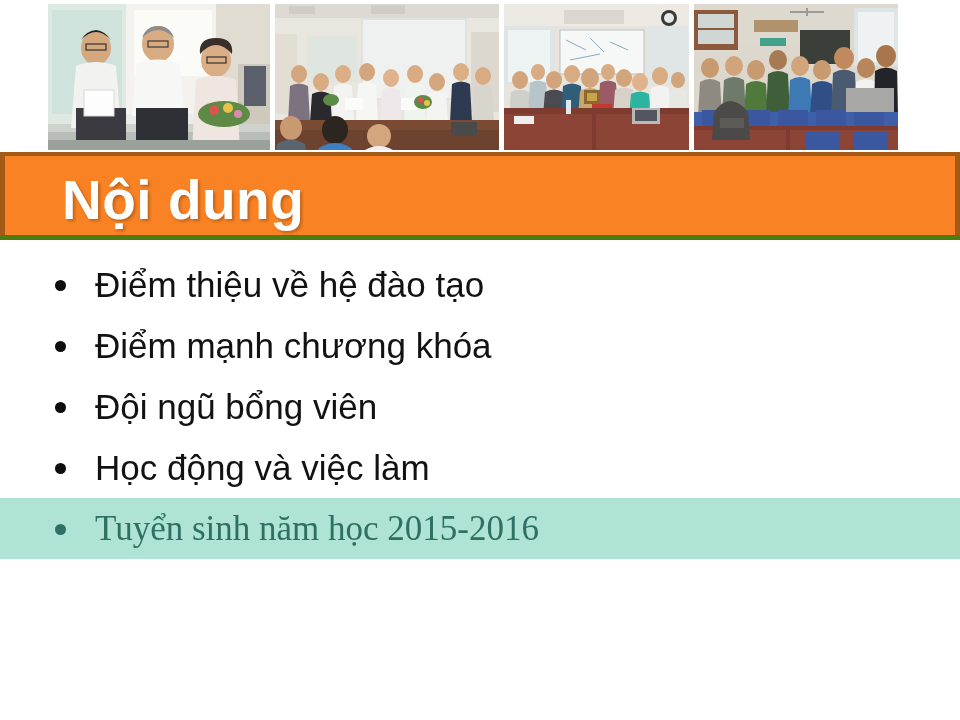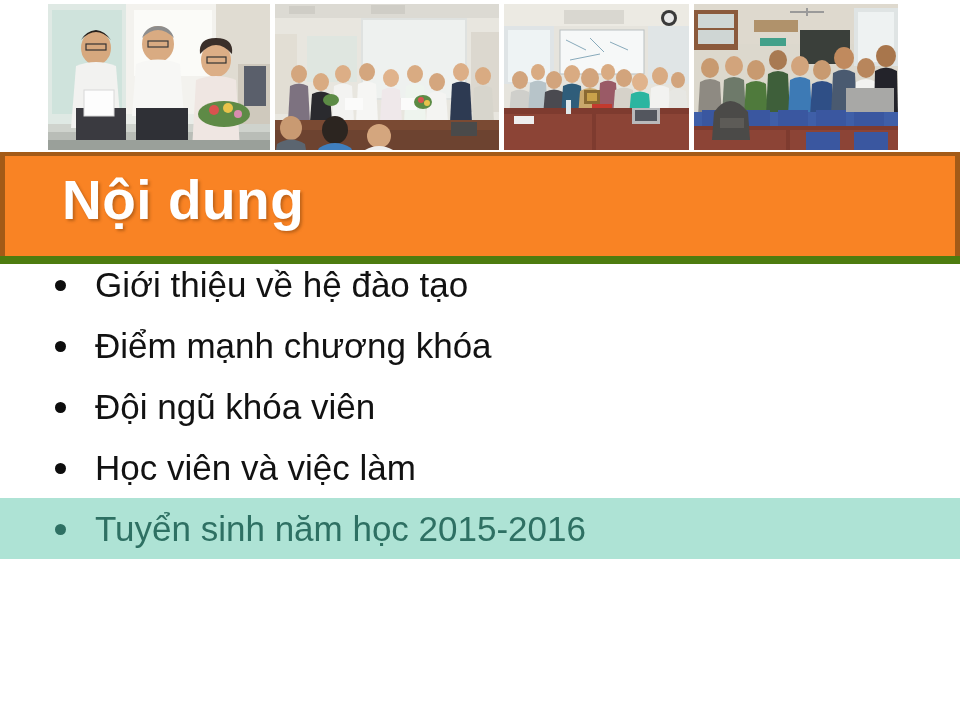--- a/index.html
+++ b/index.html
@@ -37,24 +37,24 @@
   .photo.p3 { width: 185px; }
   .photo.p4 { width: 204px; }
   .photo svg { display: block; width: 100%; height: 100%; }
 
   
   #title-bar {
     position: absolute;
     left: 0;
     top: 152px;
     width: 960px;
-    height: 112px;
+    height: 88px;
     background: #F98324;
     border-top: 4px solid #A35A17;
-    border-bottom: 8px solid #4d7c0f;
+    border-bottom: 5px solid #4d7c0f;
     box-sizing: border-box;
   }
   #title-bar:before {
     content: "";
     position: absolute;
     left: 0; top: 0; bottom: 0;
     width: 5px;
     background: #A35A17;
   }
   #title-bar:after {
@@ -104,21 +104,21 @@
   .bullet-row .btext {
     font-size: 35px;
     color: #121212;
     white-space: nowrap;
     line-height: 40px;
   }
   .bullet-row.highlight {
     background: #AEE3D5;
   }
   .bullet-row.highlight .dot { background: #2E7063; }
-  .bullet-row.highlight .btext { color: #2E7063; }
+  .bullet-row.highlight .btext { color: #2E7063; font-family: Liberation Serif, serif; }
 </style>
 </head>
 <body>
 
 <div id="photo-strip">
 
   <div class="photo p1">
     <svg viewBox="0 0 222 146" preserveAspectRatio="none">
       <rect x="0" y="0" width="222" height="146" fill="#e9ece8"></rect>
       <rect x="0" y="0" width="78" height="120" fill="#dfe9e4"></rect>
@@ -306,37 +306,37 @@
 </div>
 
 <div id="title-bar">
   <div id="slide-title">Nội dung</div>
 </div>
 
 <div id="bullet-list">
 
   <div class="bullet-row">
     <span class="dot"></span>
-    <span class="btext">Giới thiệu về hệ đào tạo</span>
+    <span class="btext">Điểm thiệu về hệ đào tạo</span>
   </div>
 
   <div class="bullet-row">
     <span class="dot"></span>
     <span class="btext">Điểm mạnh chương khóa</span>
   </div>
 
   <div class="bullet-row">
     <span class="dot"></span>
-    <span class="btext">Đội ngũ khóa viên</span>
+    <span class="btext">Đội ngũ bổng viên</span>
   </div>
 
 
   <div class="bullet-row">
     <span class="dot"></span>
-    <span class="btext">Học viên và việc làm</span>
+    <span class="btext">Học động và việc làm</span>
   </div>
 
   <div class="bullet-row highlight">
     <span class="dot"></span>
     <span class="btext">Tuyển sinh năm học 2015-2016</span>
   </div>
 
 </div>
 
 </body></html>

